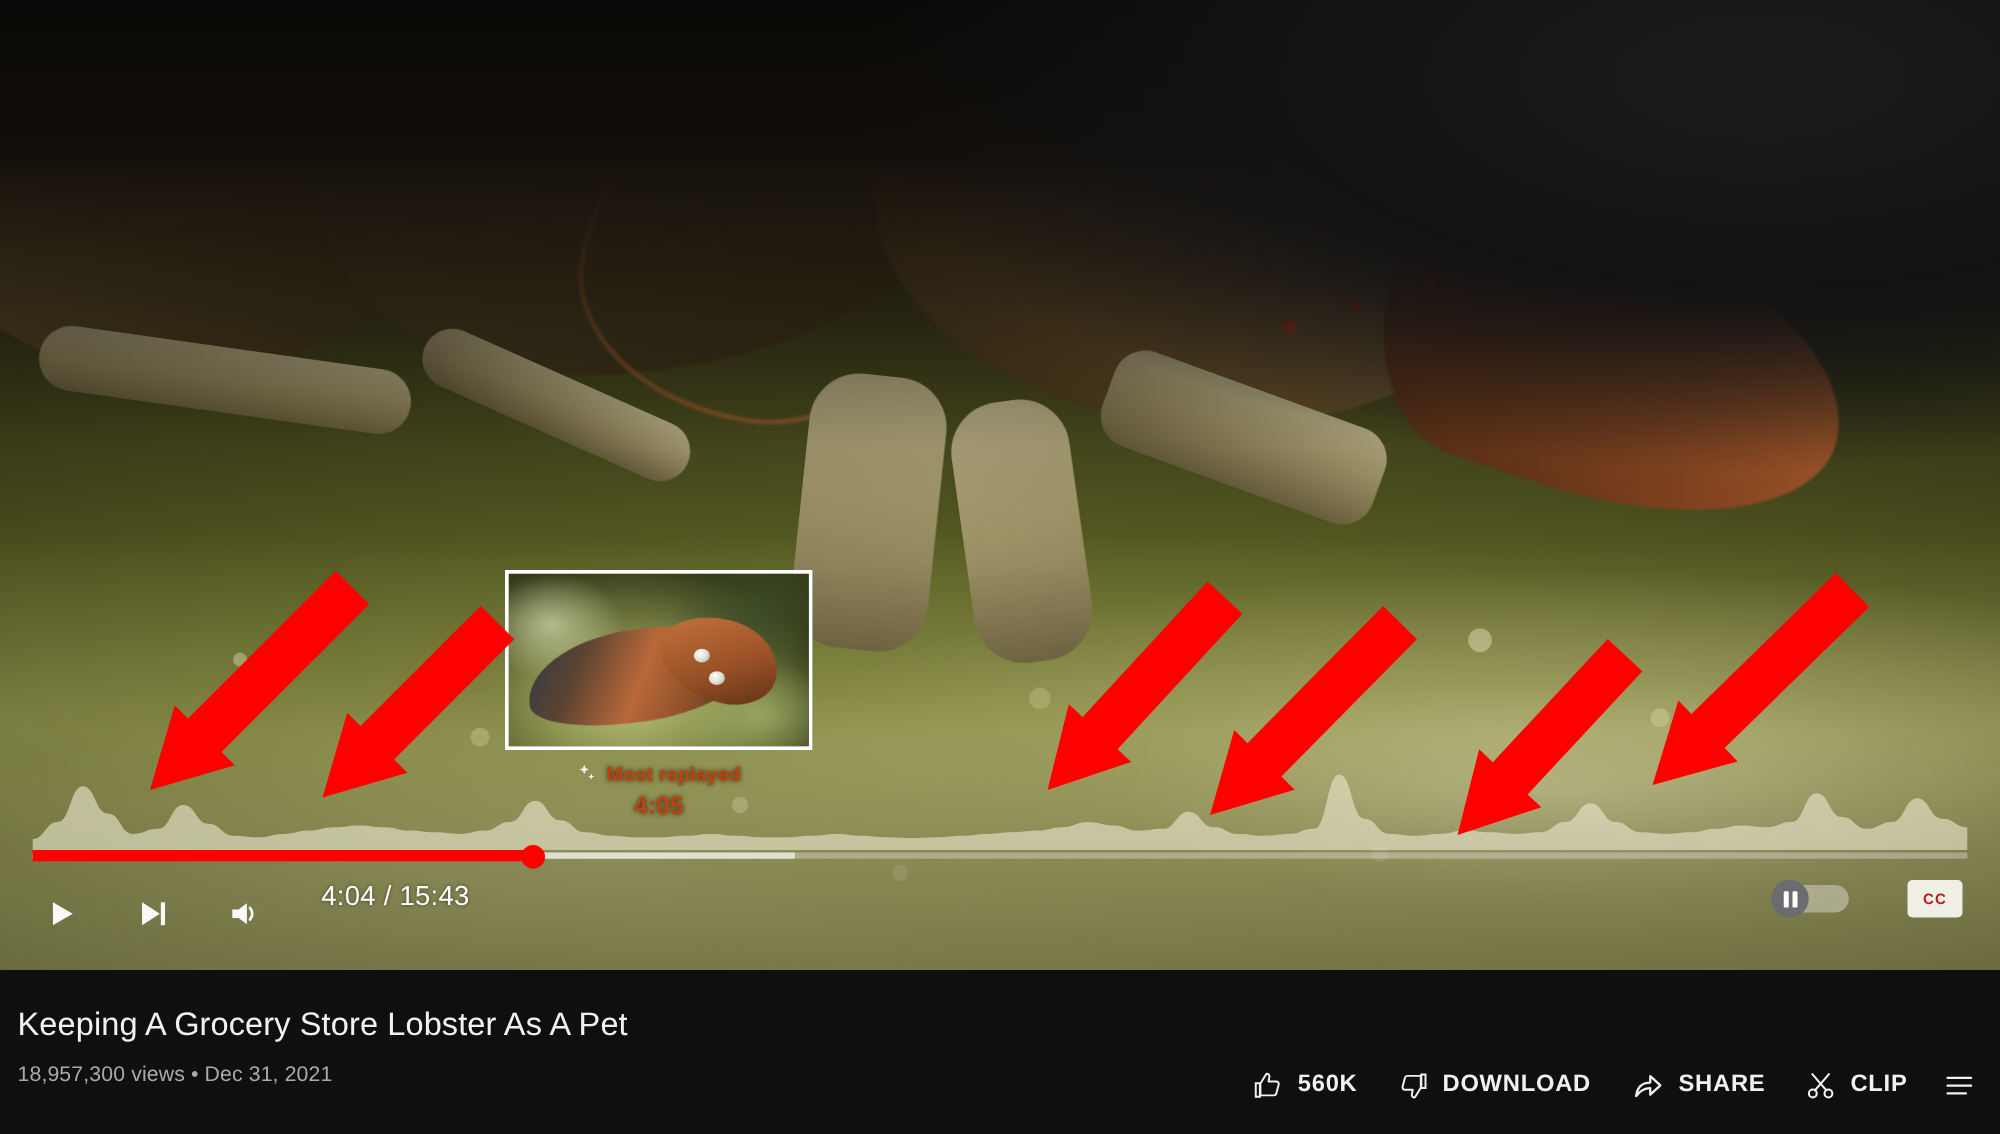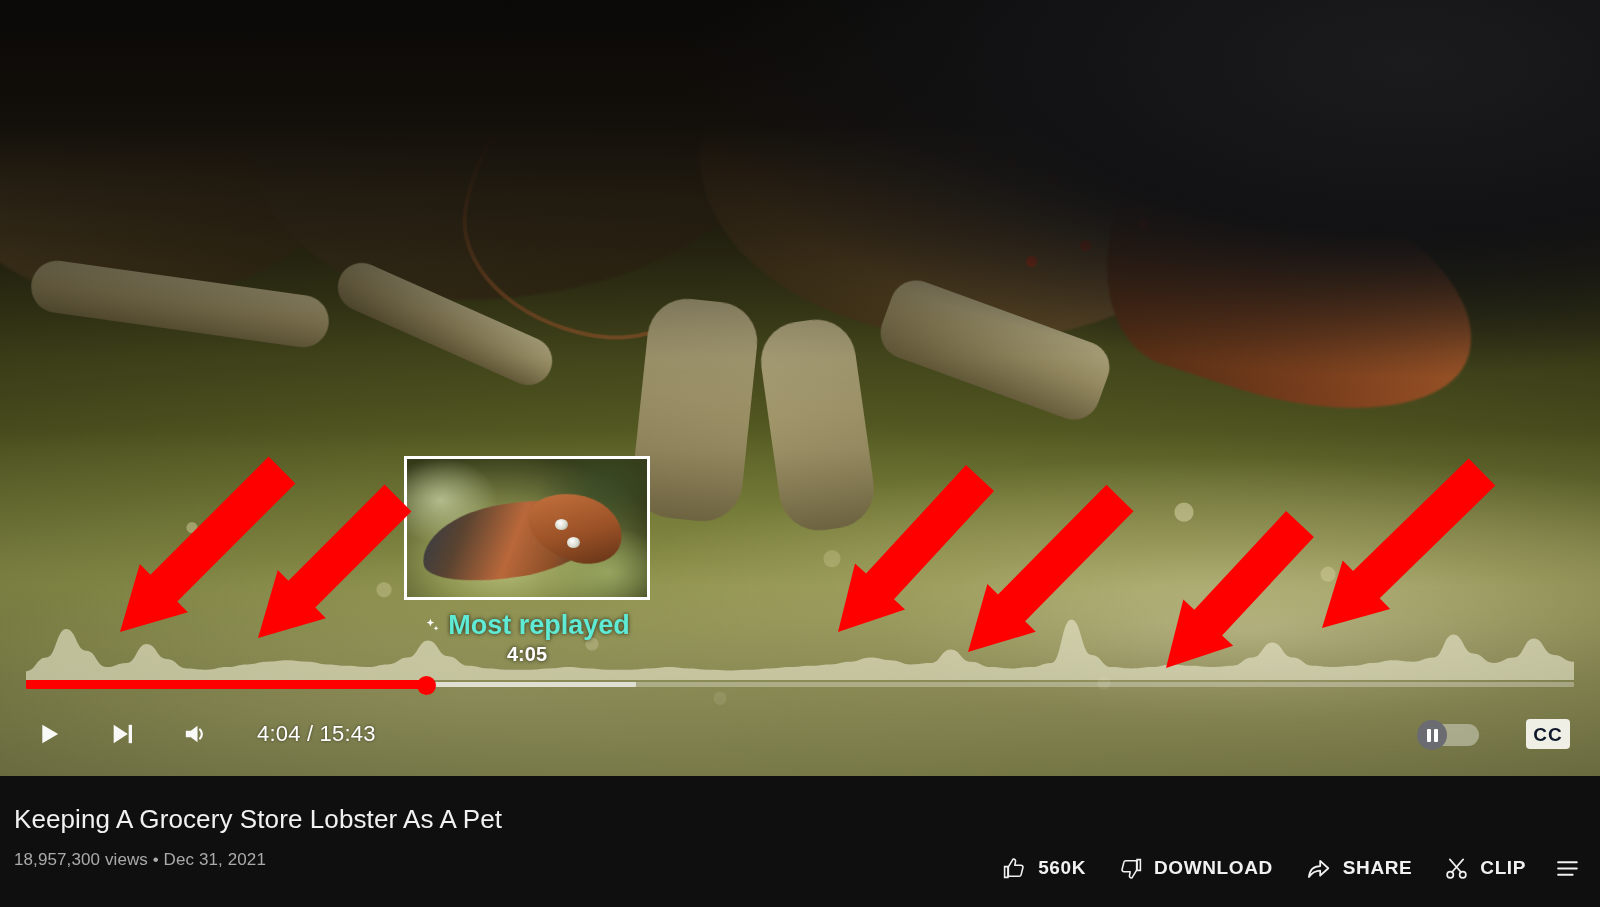--- a/index.html
+++ b/index.html
@@ -135,21 +135,21 @@
     background:#ff0000; border-radius:1px;
   }
   #progress-knob {
     position:absolute; top:-2px; width:19px; height:19px; margin-left:-10px;
     background:#ff0000; border-radius:50%;
   }
 
   
   #control-bar {
     position:absolute; left:0; right:0; bottom:12px; height:60px;
-    display:flex; align-items:center; padding:0 22px;gap:19px;
+    display:flex; padding:0 22px;gap:19px;
   }
   .ctrl-btn {
     width:54px; height:54px; display:flex; align-items:center; justify-content:center;
     cursor:pointer; opacity:.96;
   }
   .ctrl-btn svg { display:block; }
   #time-display {
     margin-left:16px; font-size:22px; color:#fff; letter-spacing:.2px;
     text-shadow:0 0 3px rgba(0,0,0,.55); white-space:nowrap;
   }
@@ -167,22 +167,22 @@
     background:#6b6b72; display:flex; align-items:center; justify-content:center; gap:3px;
   }
   #autoplay-knob i { display:block; width:4px; height:13px; background:#fff; border-radius:1px; }
 
   #cc-button {
     width:44px; height:30px; margin-right:8px; border-radius:4px;
     background:#efefe6; display:flex; align-items:center; justify-content:center;
     cursor:pointer;
   }
   #cc-button span {
-    font-family:"Liberation Sans", sans-serif; font-weight:700; font-size:19px;
-    letter-spacing:1px; color:#0f172a; line-height:1;
+    font-family:"Liberation Sans", sans-serif; font-weight:700; font-size:12px;
+    letter-spacing:1px; color:#b91c1c; line-height:1;
   }
 
   
   #preview-tooltip {
     position:absolute; left:404px; top:456px; width:246px;
     pointer-events:none; z-index:6;
   }
   #preview-thumb {
     width:246px; height:144px; border:3px solid #ffffff; background:#3a3a20;
     overflow:hidden; position:relative;
@@ -207,24 +207,24 @@
     transform:rotate(14deg); filter:blur(.5px);
   }
   .pt-eye { position:absolute; width:13px; height:11px; border-radius:50%;
     background:radial-gradient(circle at 40% 36%, #ffffff 0%, #d9dbcf 55%, #8d8f80 100%); }
   #preview-caption {
     margin-top:10px; text-align:center;
     text-shadow:0 0 4px rgba(0,0,0,.75);
   }
   #preview-caption .cap-line1 {
     display:flex; align-items:center; justify-content:center; gap:7px;
-    font-size:27px; font-weight:600; color:#5eead4; line-height:1.15;
+    font-size:16px; font-weight:600; color:#c2410c; line-height:1.15;
   }
   #preview-caption .cap-time {
-    font-size:20px; font-weight:600; color:#ffffff; line-height:1.35;
+    font-size:20px; font-weight:600; color:#c2410c; line-height:1.35;
   }
 
   
   #annotations { position:absolute; inset:0; z-index:7; pointer-events:none; }
   #annotations svg { position:absolute; inset:0; width:1600px; height:776px; }
 
   
   #meta { position:absolute; left:0; top:776px; width:1600px; height:131px; background:#0f0f0f; }
   #video-title {
     position:absolute; left:14px; top:28px;

